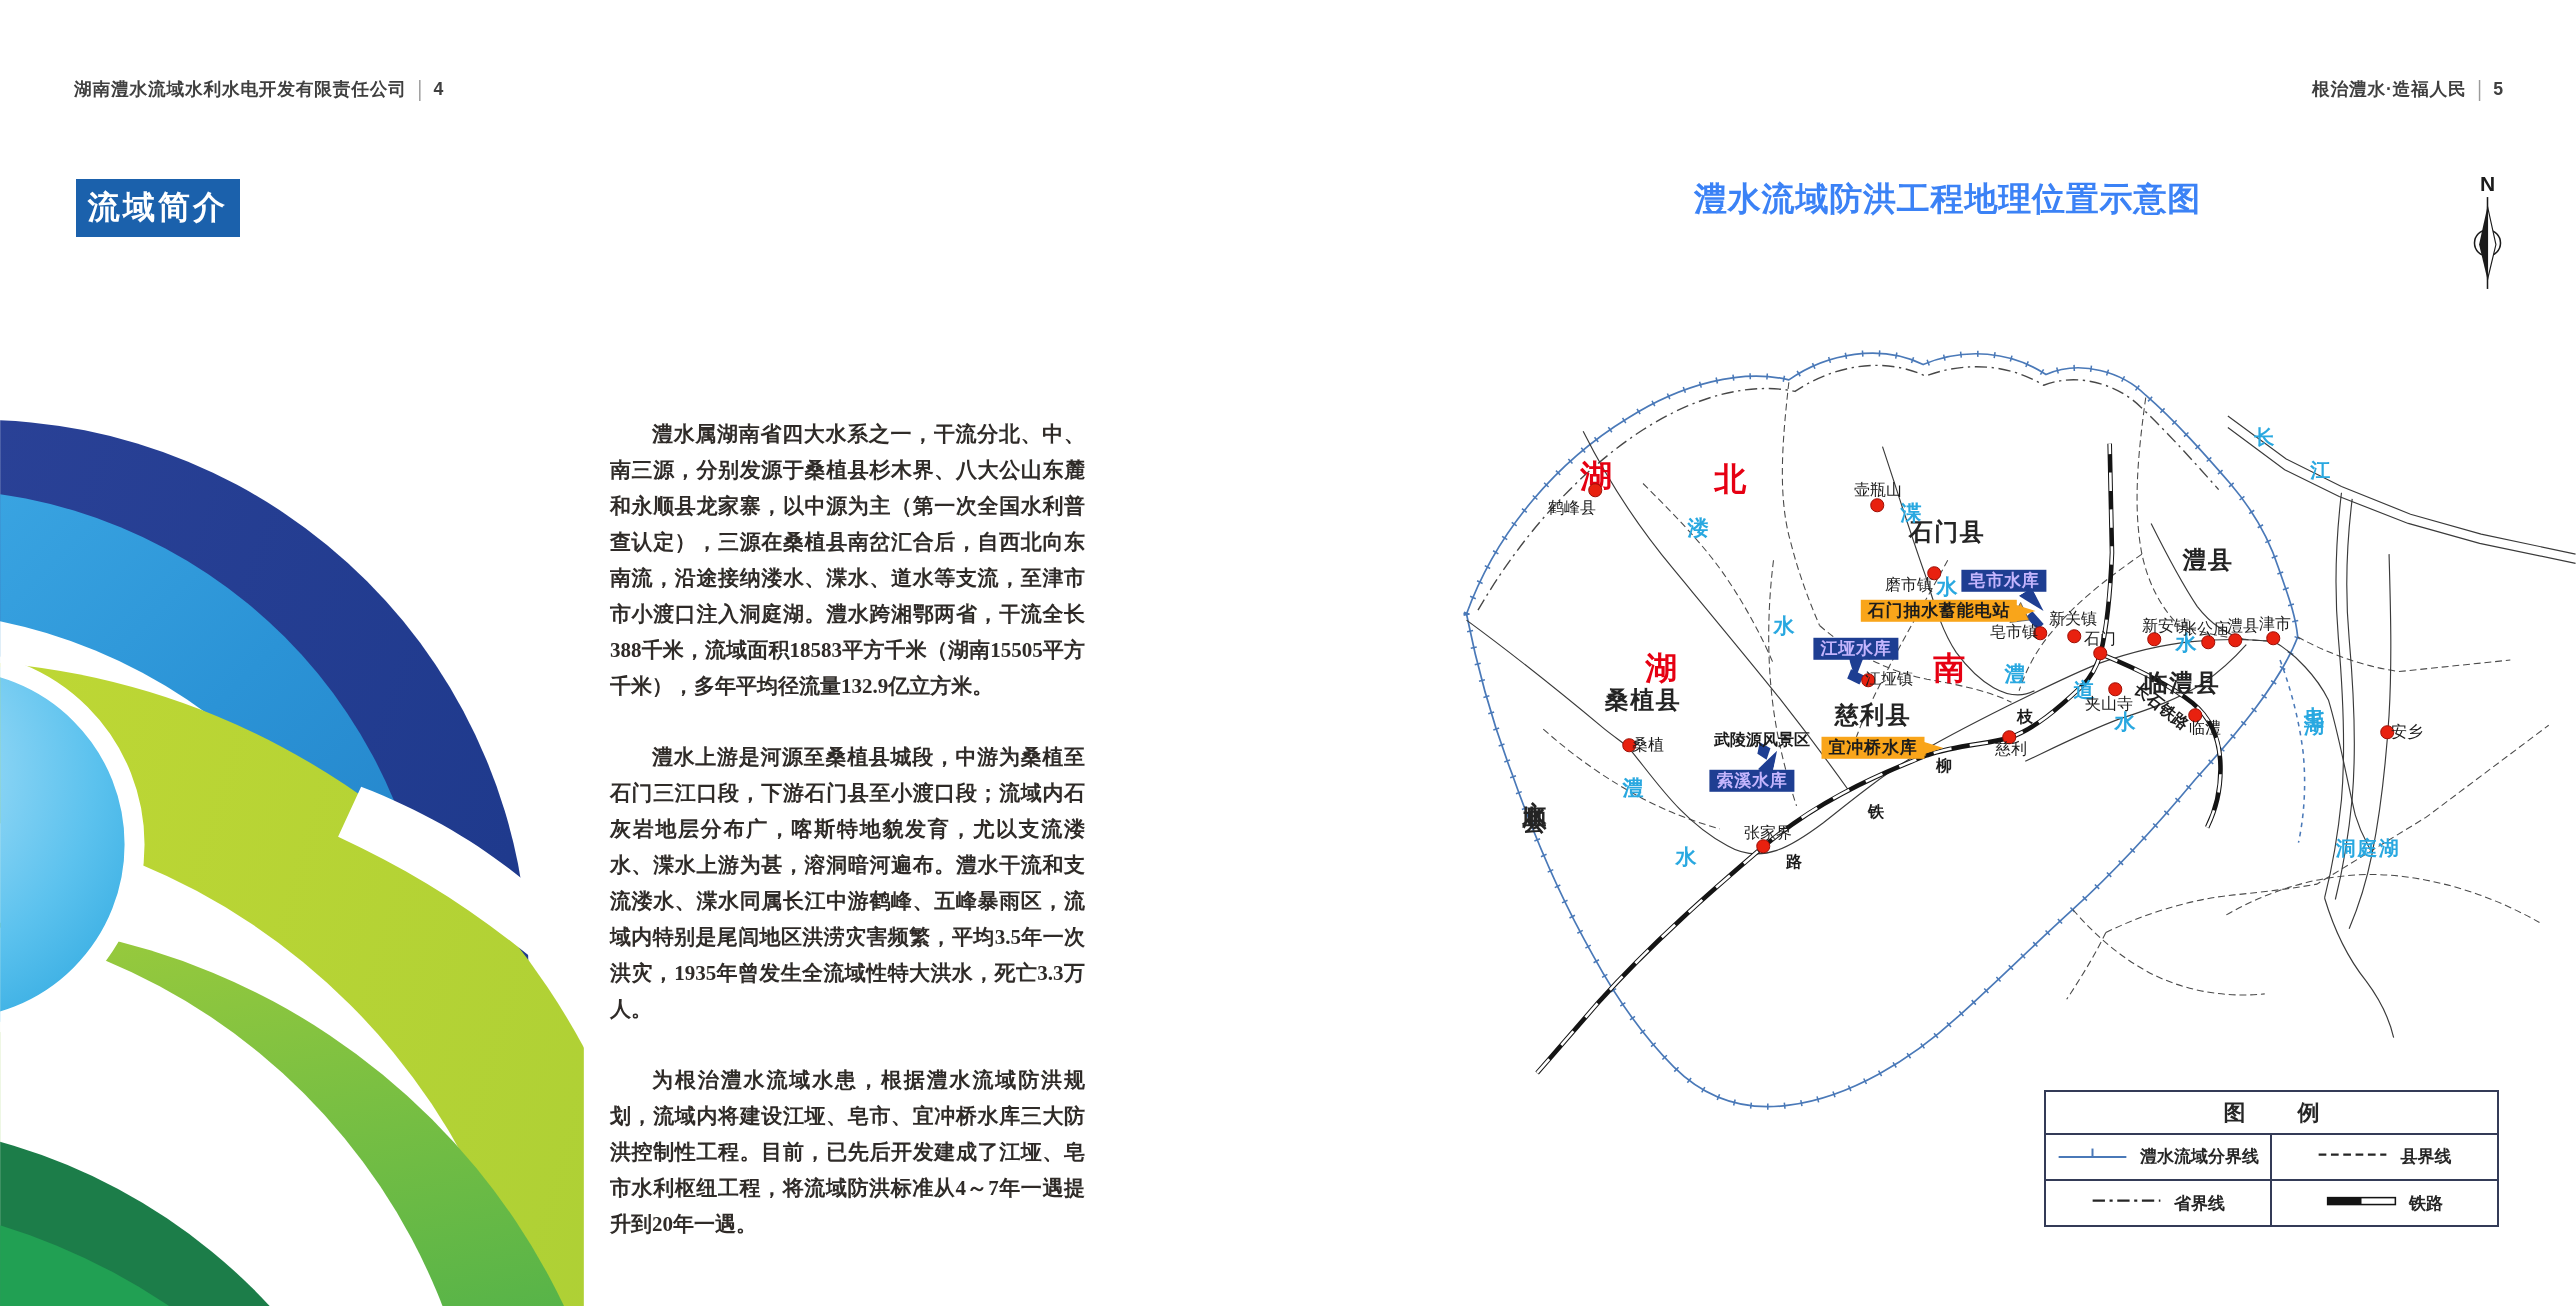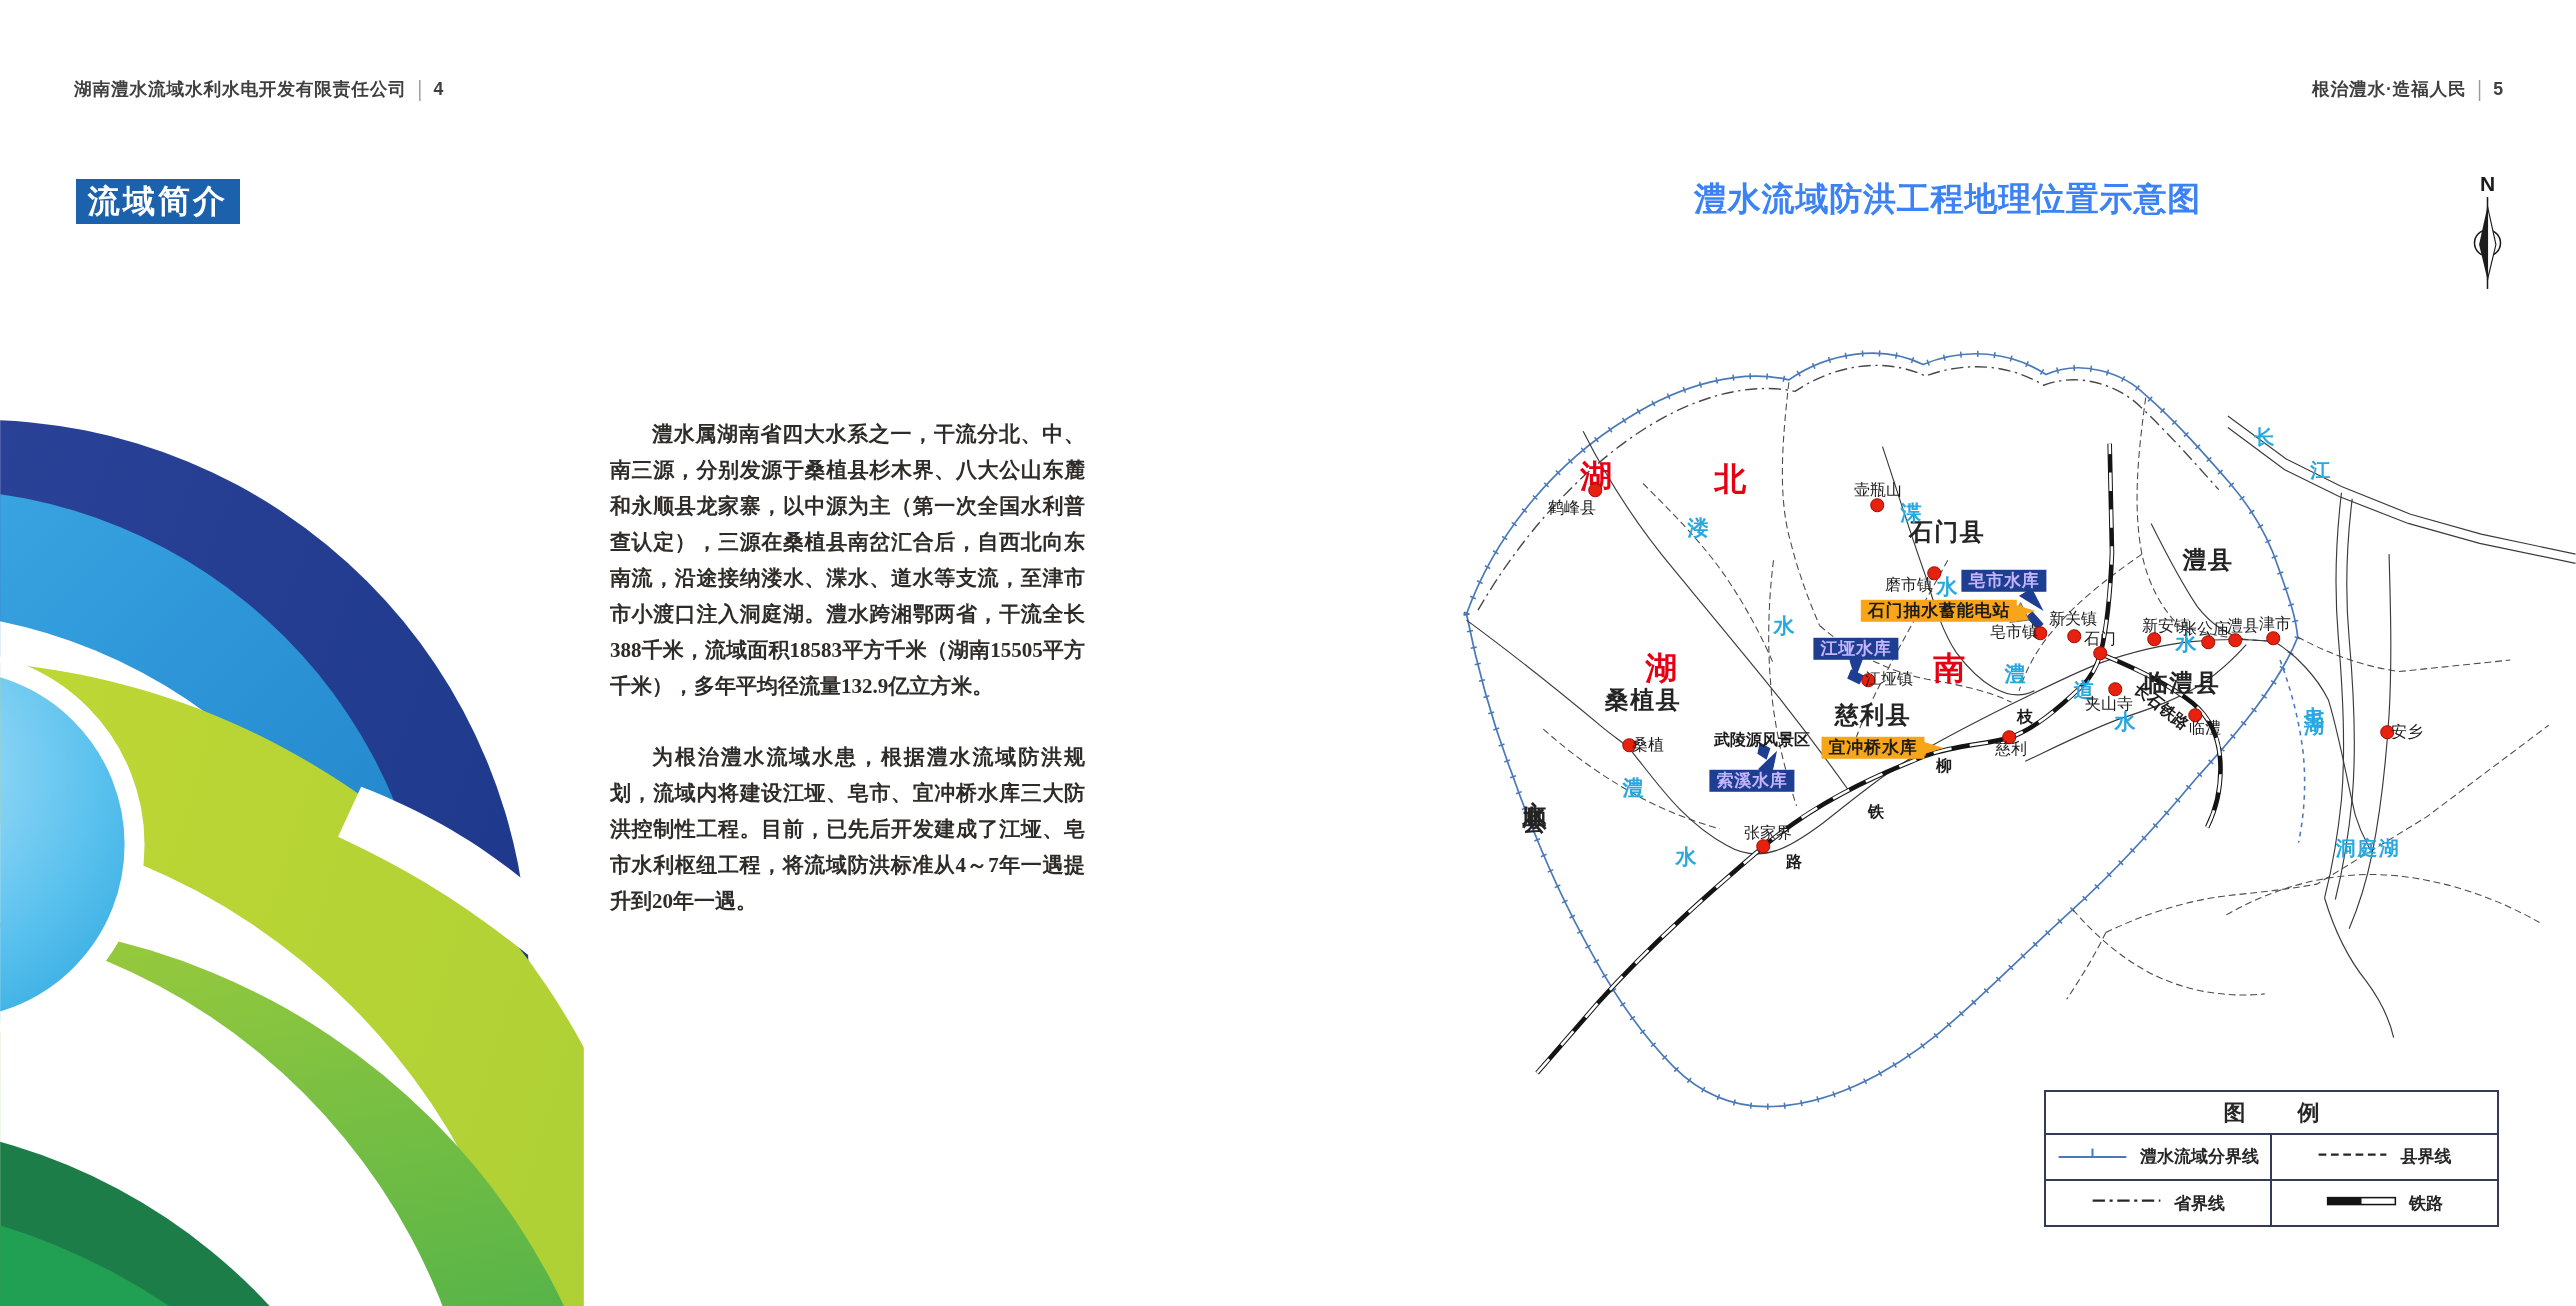--- a/index.html
+++ b/index.html
@@ -7,21 +7,21 @@
         font-family:"Liberation Sans","DejaVu Sans",sans-serif;}
 
   
   .hdr{position:absolute;top:77px;display:flex;align-items:center;gap:10.7px;
        font-size:17.7px;font-weight:bold;color:#3f3f3f;letter-spacing:0.8px;}
   #hdr-left{left:74px;}
   #hdr-right{right:72px;}
   .hdr .divider{color:#9b9b9b;font-weight:400;transform:scaleY(1.25);}
 
   
-  .section-box{position:absolute;left:76px;top:179px;width:164px;height:45px;background:#1b61ac;
+  .section-box{position:absolute;left:76px;top:179px;width:164px;height:58px;background:#1b61ac;
        color:#fff;font-size:32px;font-weight:bold;display:flex;align-items:center;justify-content:center;
        letter-spacing:3.1px;}
   .body-text{position:absolute;left:610px;top:416px;width:475px;font-size:21px;line-height:36px;
        color:#2f2b28;text-align:justify;font-family:"Liberation Serif","DejaVu Serif",serif;font-weight:600;}
   .body-text p{margin:0 0 35px 0;text-indent:2em;}
   .body-text p:last-child{margin-bottom:0;}
   #logo{position:absolute;left:0;top:399px;width:584px;height:907px;}
 
   
   .map-title{position:absolute;left:1694px;top:177px;font-size:33px;font-weight:bold;color:#3b82f6;letter-spacing:0.8px;}
@@ -86,20 +86,21 @@
     <span class="divider">|</span>
     <span>5</span>
   </div>
 
   <div class="section-box">
     <span>流域简介</span>
   </div>
 
   <div class="body-text" id="paragraphs">
       <p>澧水属湖南省四大水系之一，干流分北、中、南三源，分别发源于桑植县杉木界、八大公山东麓和永顺县龙家寨，以中源为主（第一次全国水利普查认定），三源在桑植县南岔汇合后，自西北向东南流，沿途接纳溇水、渫水、道水等支流，至津市市小渡口注入洞庭湖。澧水跨湘鄂两省，干流全长388千米，流域面积18583平方千米（湖南15505平方千米），多年平均径流量132.9亿立方米。</p>
+      <p>澧水上游是河源至桑植县城段，中游为桑植至石门三江口段，下游石门县至小渡口段；流域内石灰岩地层分布广，喀斯特地貌发育，尤以支流溇水、渫水上游为甚，溶洞暗河遍布。澧水干流和支流溇水、渫水同属长江中游鹤峰、五峰暴雨区，流域内特别是尾闾地区洪涝灾害频繁，平均3.5年一次洪灾，1935年曾发生全流域性特大洪水，死亡3.3万人。</p>
       <p>为根治澧水流域水患，根据澧水流域防洪规划，流域内将建设江垭、皂市、宜冲桥水库三大防洪控制性工程。目前，已先后开发建成了江垭、皂市水利枢纽工程，将流域防洪标准从4～7年一遇提升到20年一遇。</p>
     </div>
 
   <svg id="logo" viewBox="0 0 760 1181" width="584" height="907">
     <defs>
       <linearGradient id="gNavy" x1="0" y1="0" x2="1" y2="0.35">
         <stop offset="0" stop-color="#33479e"></stop>
           <stop offset="1" stop-color="#1f3a8d"></stop>
       </linearGradient>
       <linearGradient id="gBlue" x1="0" y1="0" x2="1" y2="1">

